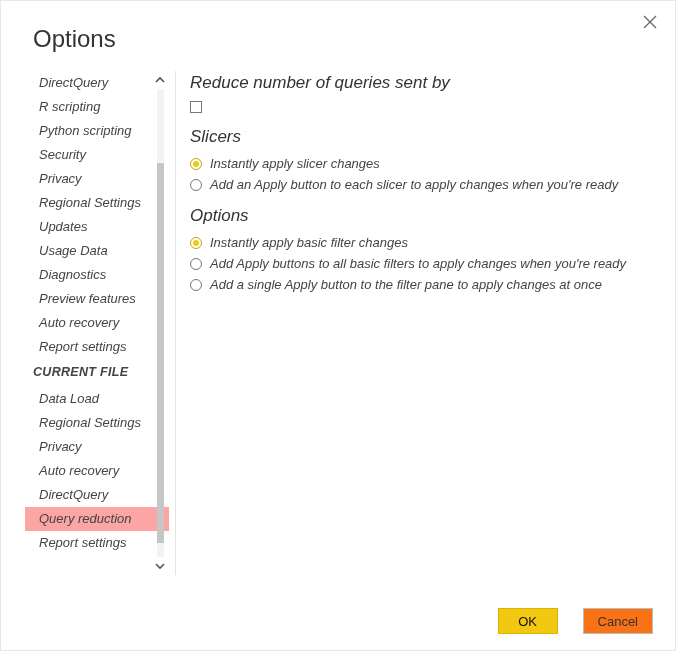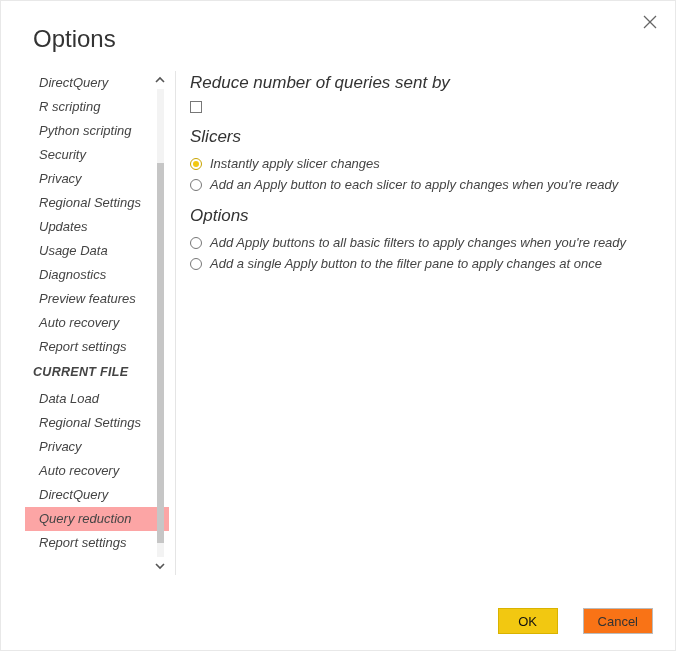--- a/index.html
+++ b/index.html
@@ -247,20 +247,24 @@
       <span class="radio sel"></span>
       <span class="opt-label">Instantly apply slicer changes</span>
     </div>
     <div class="radio-row">
       <span class="radio"></span>
       <span class="opt-label">Add an Apply button to each slicer to apply changes when you're ready</span>
     </div>
 
     <div class="sec-h" style="margin-top:12px;">Options</div>
     <div class="radio-row">
+      <span class="radio sel"></span>
+      <span class="opt-label">Instantly apply basic filter changes</span>
+    </div>
+    <div class="radio-row">
       <span class="radio"></span>
       <span class="opt-label">Add Apply buttons to all basic filters to apply changes when you're ready</span>
     </div>
     <div class="radio-row">
       <span class="radio"></span>
       <span class="opt-label">Add a single Apply button to the filter pane to apply changes at once</span>
     </div>
   </div>
 </div>
 

